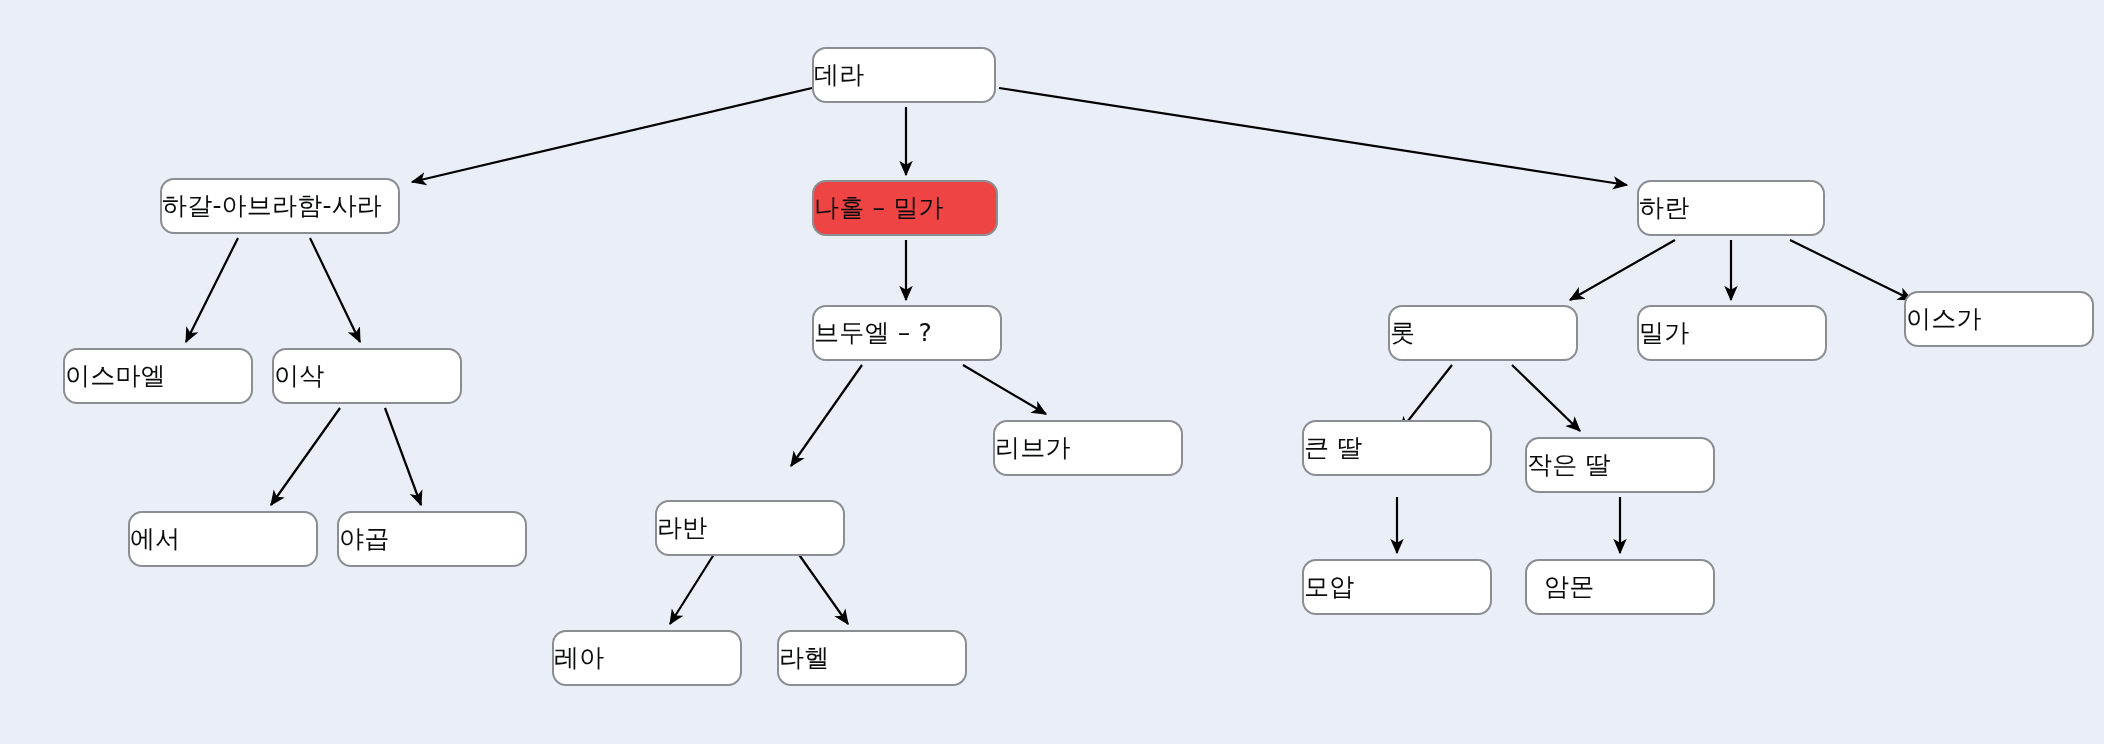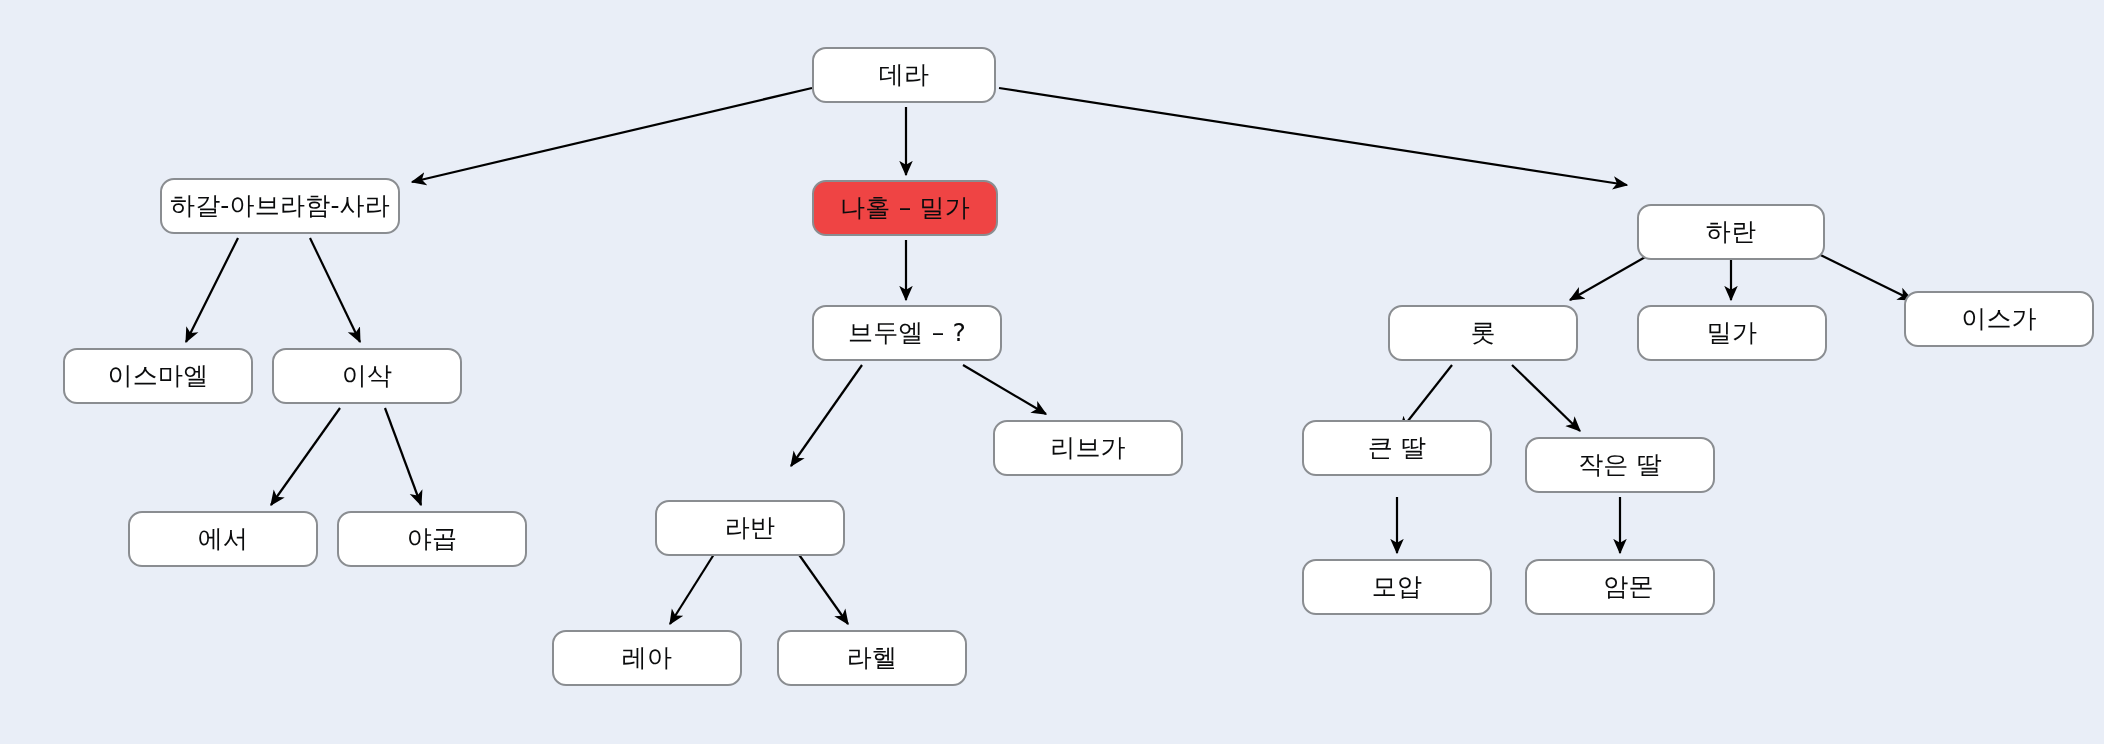--- a/index.html
+++ b/index.html
@@ -24,21 +24,21 @@
     pointer-events: none;
   }
   .node {
     position: absolute;
     box-sizing: border-box;
     background: #ffffff;
     border: 2px solid #8a8d91;
     border-radius: 14px;
     display: flex;
     align-items: center;
-    justify-content: center;
+    justify-content: flex-start;
     color: #0b0c0d;
     font-size: 25px;
     line-height: 1;
     letter-spacing: 0.2px;
     white-space: nowrap;
     box-shadow: 0 0 0 0 rgba(0,0,0,0);
   }
   .node-label {
     display: block;
     transform: translateY(-1px);
@@ -81,21 +81,21 @@
   <div id="nodes-group">
       <div class="node" style="left: 812px; top: 47px; width: 184px; height: 56px; background: rgb(255, 255, 255); border-color: rgb(138, 141, 145);">
         <span class="node-label">데라</span>
       </div>
       <div class="node" style="left: 160px; top: 178px; width: 240px; height: 56px; background: rgb(255, 255, 255); border-color: rgb(138, 141, 145);">
         <span class="node-label">하갈-아브라함-사라</span>
       </div>
       <div class="node" style="left: 812px; top: 180px; width: 186px; height: 56px; background: #ef4444; border-color: rgb(138, 141, 145);">
         <span class="node-label">나홀 – 밀가</span>
       </div>
-      <div class="node" style="left: 1637px; top: 180px; width: 188px; height: 56px; background: rgb(255, 255, 255); border-color: rgb(138, 141, 145); margin-top: 24px;">
+      <div class="node" style="left: 1637px; top: 180px; width: 188px; height: 56px; background: rgb(255, 255, 255); border-color: rgb(138, 141, 145);">
         <span class="node-label">하란</span>
       </div>
       <div class="node" style="left: 63px; top: 348px; width: 190px; height: 56px; background: rgb(255, 255, 255); border-color: rgb(138, 141, 145);">
         <span class="node-label">이스마엘</span>
       </div>
       <div class="node" style="left: 272px; top: 348px; width: 190px; height: 56px; background: rgb(255, 255, 255); border-color: rgb(138, 141, 145);">
         <span class="node-label">이삭</span>
       </div>
       <div class="node" style="left: 812px; top: 305px; width: 190px; height: 56px; background: rgb(255, 255, 255); border-color: rgb(138, 141, 145);">
         <span class="node-label">브두엘 – ?</span>

